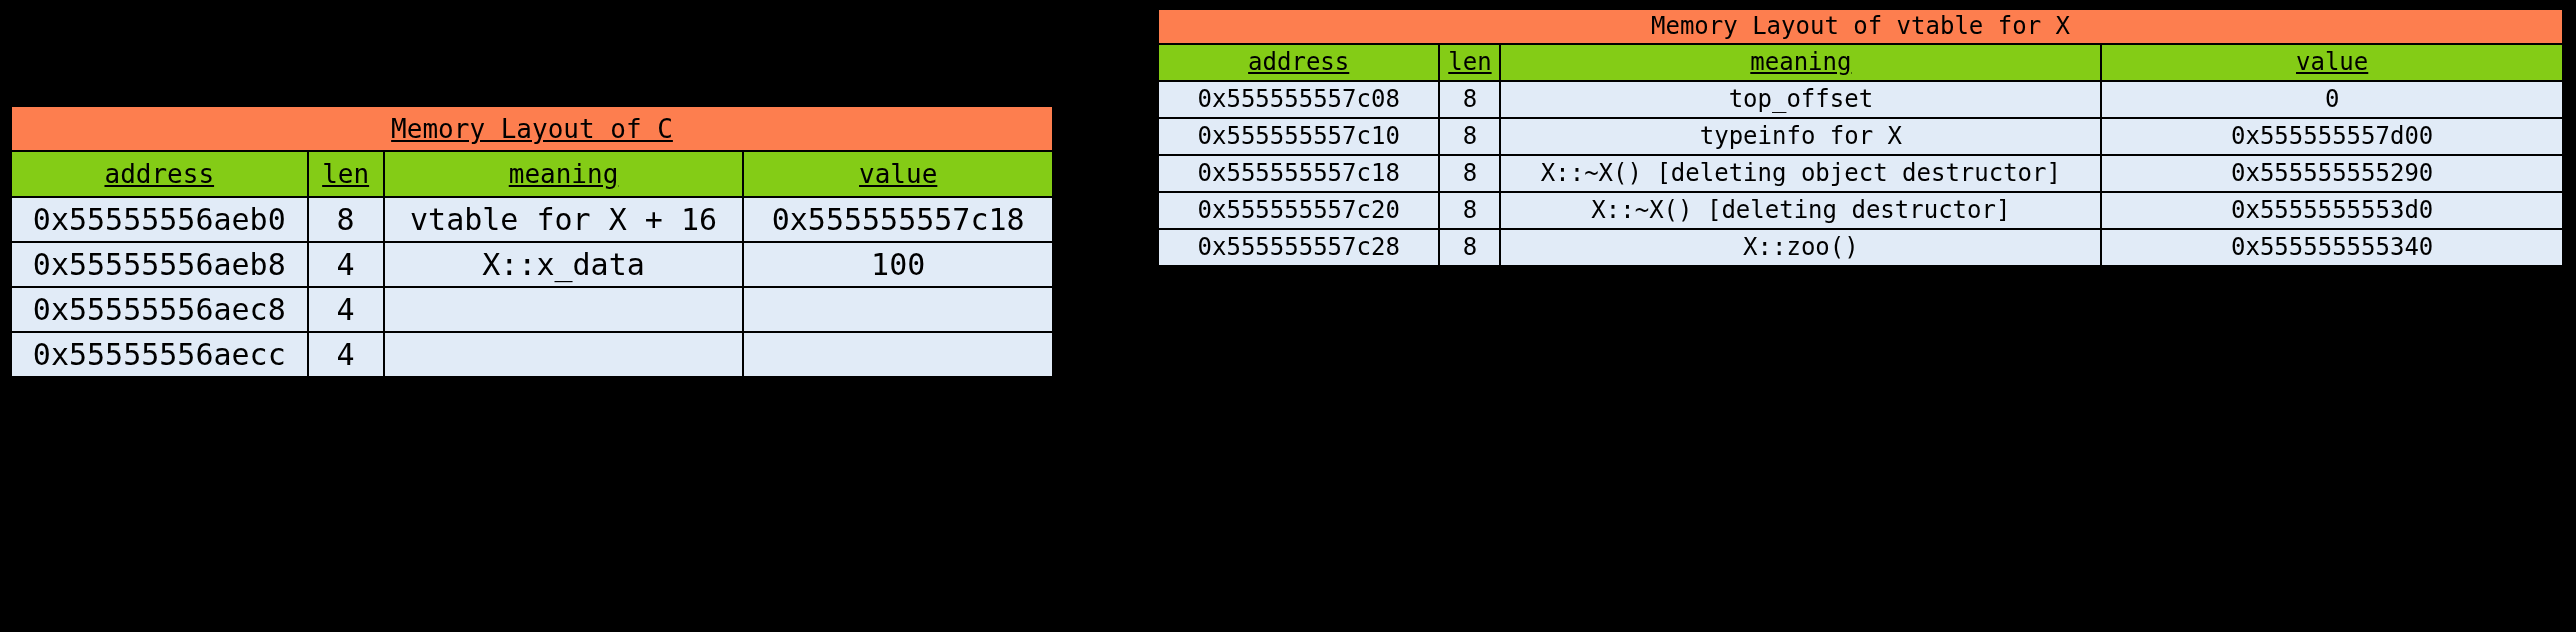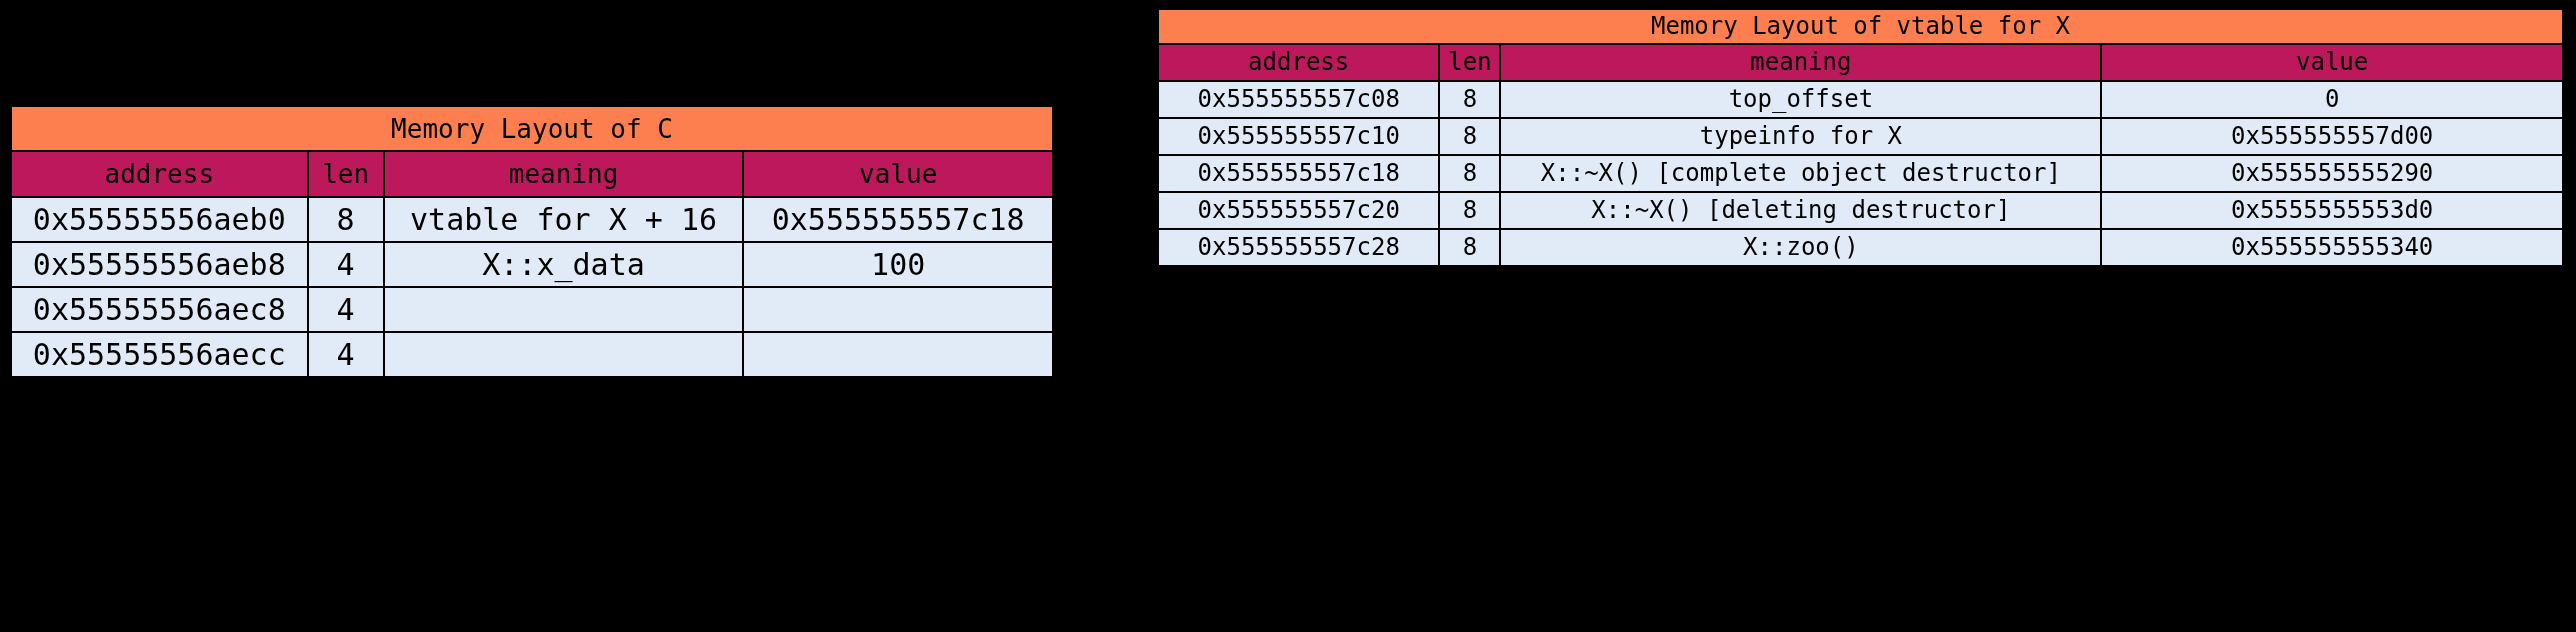--- a/index.html
+++ b/index.html
@@ -32,34 +32,35 @@
     font-weight: normal;
     white-space: nowrap;
     overflow: hidden;
   }
 
   .title-cell {
     background: #fd7e4f;
   }
 
   .header-cell {
-    background: #be185d;
+    background: #84cc16;
+    text-decoration: underline;
   }
 
   .body-cell {
     background: #e1ebf7;
   }
 
   
   #table-c {
     left: 10px;
     top: 105px;
     width: 1044px;
   }
-  #table-c .title-cell { height: 43px; font-size: 26px; }
+  #table-c .title-cell { height: 43px; font-size: 26px; text-decoration: underline; }
   #table-c .header-cell { height: 44px; font-size: 26px; }
   #table-c .body-cell { height: 43px; font-size: 30px; }
   #table-c col.c-address { width: 296px; }
   #table-c col.c-len     { width: 76px; }
   #table-c col.c-meaning { width: 359px; }
   #table-c col.c-value   { width: 309px; }
 
   
   #table-vtable {
     left: 1157px;
@@ -150,21 +151,21 @@
     </tr>
     <tr>
       <td class="body-cell">0x555555557c10</td>
       <td class="body-cell">8</td>
       <td class="body-cell">typeinfo for X</td>
       <td class="body-cell">0x555555557d00</td>
     </tr>
     <tr>
       <td class="body-cell">0x555555557c18</td>
       <td class="body-cell">8</td>
-      <td class="body-cell">X::~X() [complete object destructor]</td>
+      <td class="body-cell">X::~X() [deleting object destructor]</td>
       <td class="body-cell">0x555555555290</td>
     </tr>
     <tr>
       <td class="body-cell">0x555555557c20</td>
       <td class="body-cell">8</td>
       <td class="body-cell">X::~X() [deleting destructor]</td>
       <td class="body-cell">0x5555555553d0</td>
     </tr>
     <tr>
       <td class="body-cell">0x555555557c28</td>

